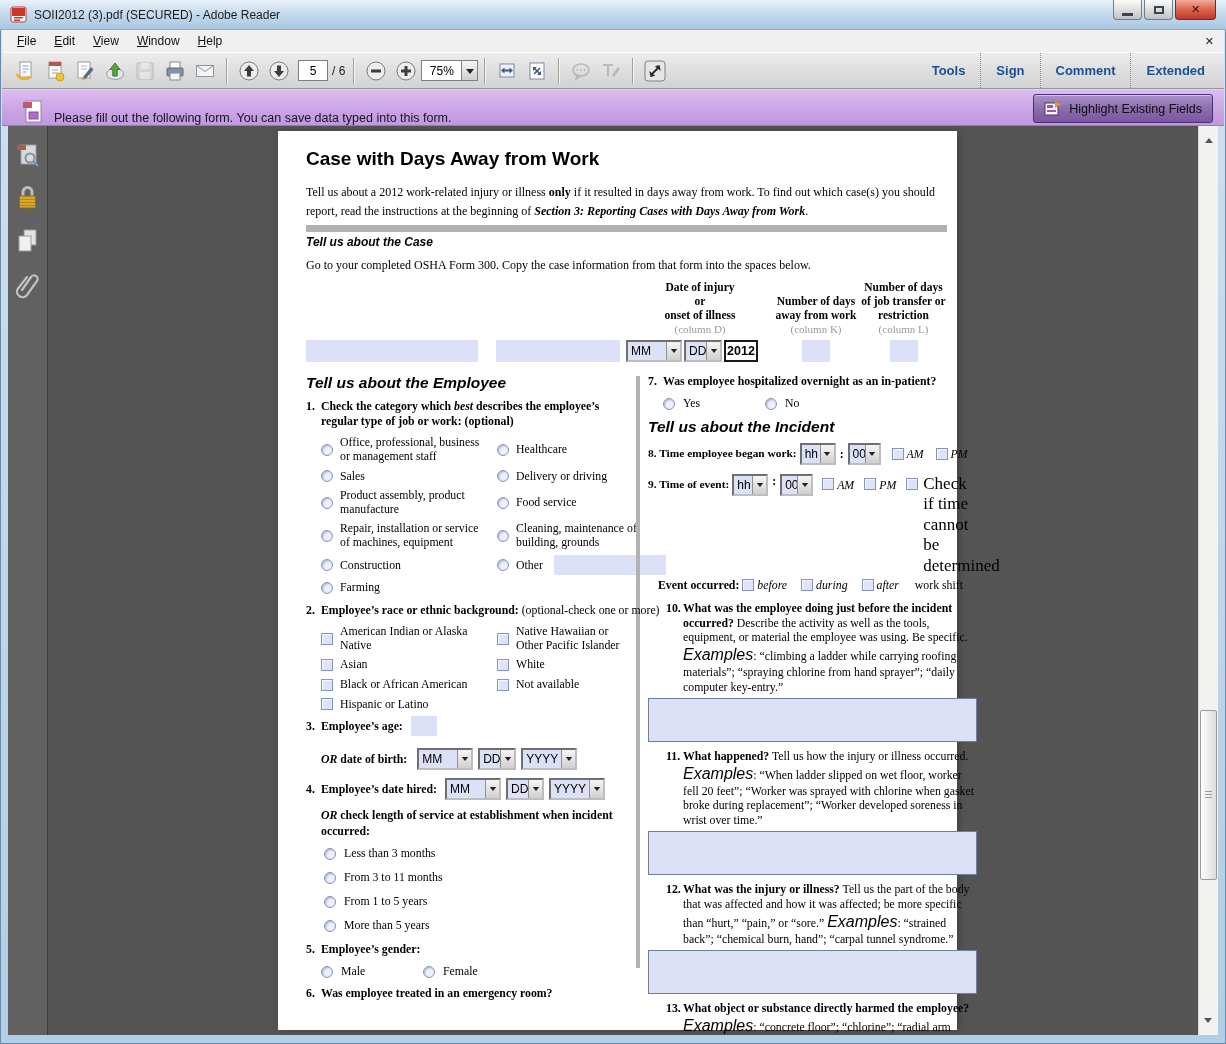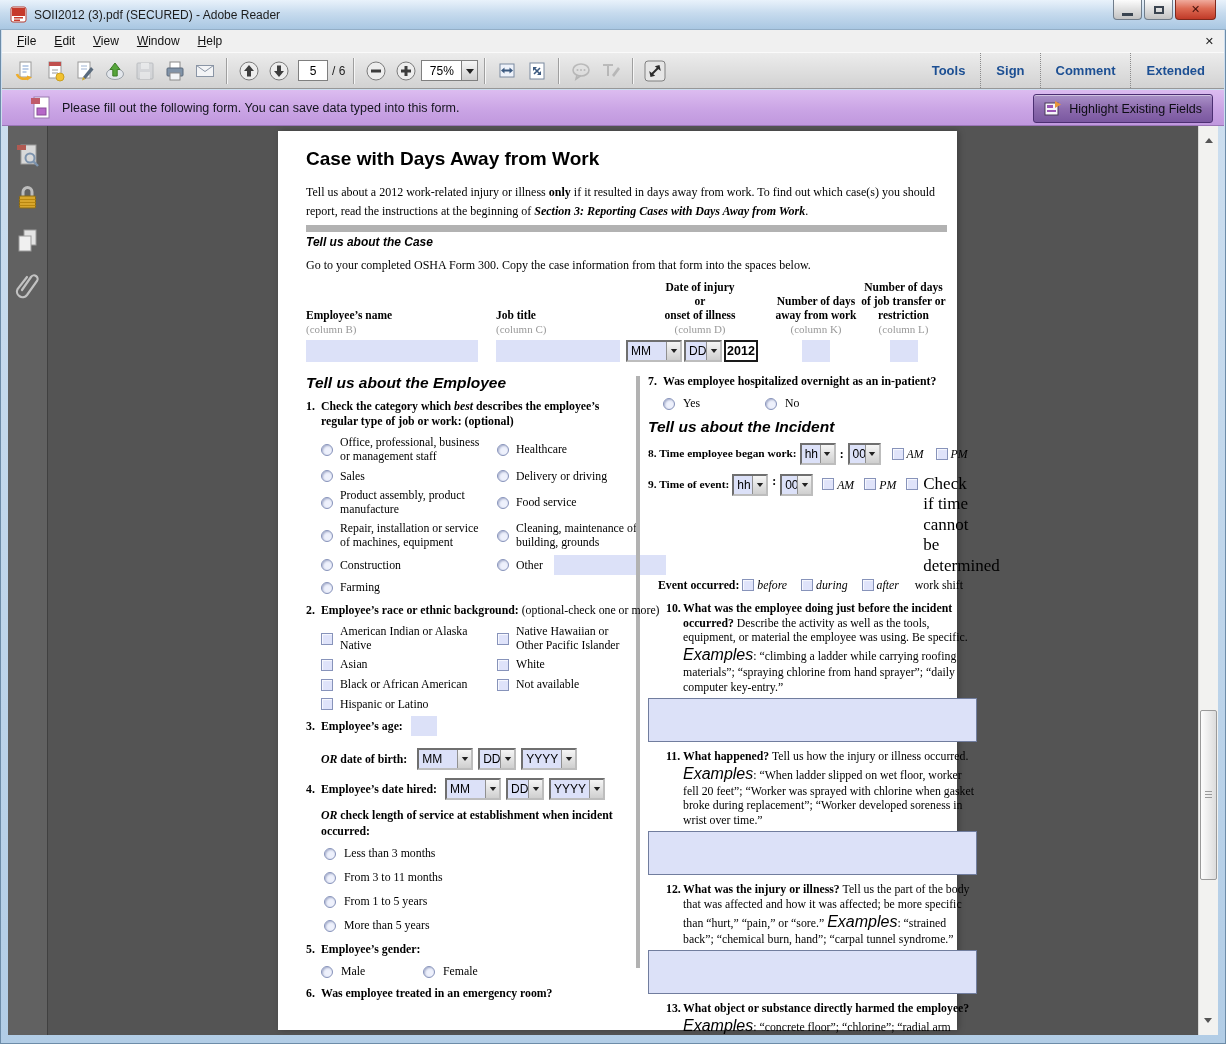--- a/index.html
+++ b/index.html
@@ -40,21 +40,21 @@
   .zoombox { width:40px; border-right:none; }
   .zoombtn { width:17px; height:21px; border:1px solid #7f7f7f; background:linear-gradient(#f6f6f6,#cfcfcf);
     display:flex; align-items:center; justify-content:center; }
   .caret { width:0; height:0; border:4px solid transparent; border-top:5px solid #222; margin-top:5px; }
   .tb-tabs { position:absolute; right:4px; top:0; height:100%; display:flex; align-items:stretch; }
   .tb-tab { display:flex; align-items:center; padding:0 15px; font-size:13px; font-weight:bold; color:#1c4f93; border-left:1px dotted #8a8a8a; }
   .tb-tab:first-child { border-left:none; }
 
   .msgbar { position:absolute; top:90px; left:2px; right:2px; height:36px;
     background:linear-gradient(#dcbcf0,#c9a3e4 60%,#c098de); border-bottom:1px solid #9b76b8;
-    display:flex; align-items:center; padding-left:28px; }
+    display:flex; align-items:flex-end; padding-left:20px; }
   .msgtext { font-size:12.5px; color:#15151f; margin-left:10px; }
   .hl-btn { position:absolute; right:11px; top:4px; height:29px; display:flex; align-items:center; gap:7px; padding:0 10px;
     border:1px solid #4c2f72; border-radius:3px; background:linear-gradient(#ab92c8,#8d6cae 50%,#7a57a0);
     box-shadow:inset 0 1px 0 rgba(255,255,255,.45); }
   .hl-btn span { font-size:12.5px; color:#0d0d14; }
 
   
   .content { position:absolute; top:126px; left:8px; right:8px; bottom:9px; background:#545454; overflow:hidden; }
   .sidebar { position:absolute; left:0; top:0; bottom:0; width:40px; background:#616161; border-right:1px solid #404040;
     display:flex; flex-direction:column; align-items:center; padding-top:16px; gap:13px; }
@@ -353,31 +353,23 @@
           <h1 class="ftitle">Case with Days Away from Work</h1>
 
           <p class="intro"><span>Tell us about a 2012 work-related injury or illness </span><span class="b">only</span><span> if it resulted in days away from work.  To find out which case(s) you should report, read the instructions at the beginning of </span><span class="bi">Section 3:  Reporting Cases with Days Away from Work</span><span>.</span></p>
 
           <div class="graybar"></div>
           <div class="case-heading">Tell us about the Case</div>
           <p class="osha-line">Go to your completed OSHA Form 300.  Copy the case information from that form into the spaces below.</p>
 
           <div class="case-table">
             <div class="cc c1">
-              <div class="chead">
-                  <div class="b">Employee’s name</div>
-                  <div class="csub">(column B)</div>
-                </div>
               <div class="bluefield w172"></div>
             </div>
             <div class="cc c2">
-              <div class="chead">
-                  <div class="b">Job title</div>
-                  <div class="csub">(column C)</div>
-                </div>
               <div class="bluefield w124"></div>
             </div>
             <div class="cc c3">
               <div class="chead tc">
                   <div class="b">Date of injury</div>
                   <div class="b">or</div>
                   <div class="b">onset of illness</div>
                   <div class="csub">(column D)</div>
                 </div>
               <div class="daterow">

